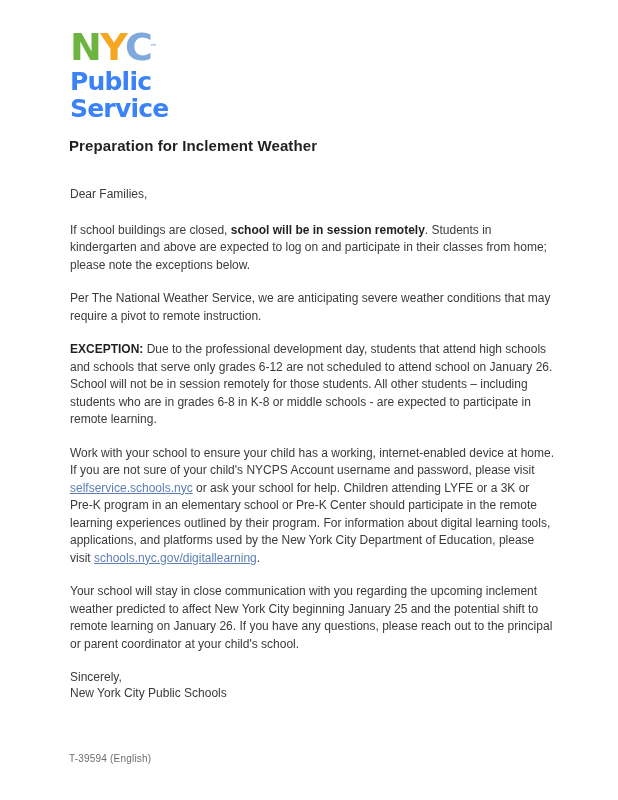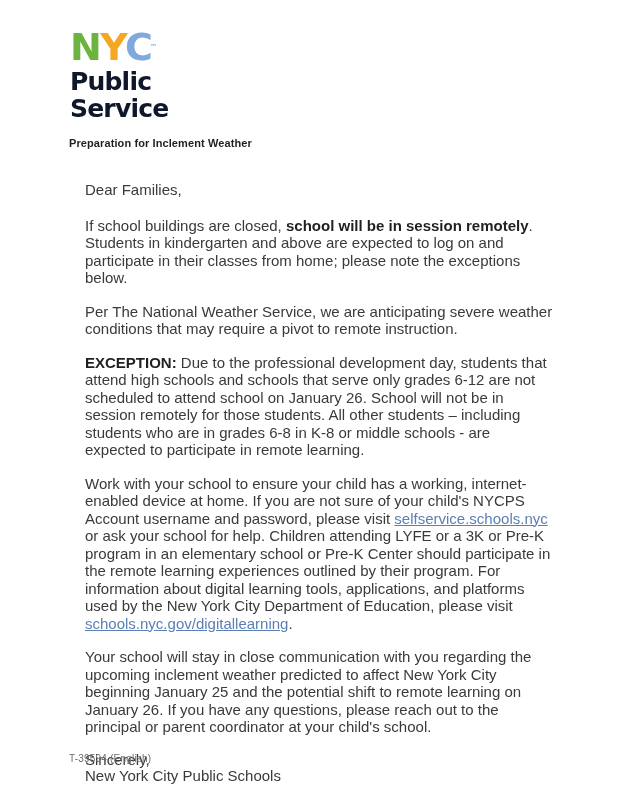--- a/index.html
+++ b/index.html
@@ -53,46 +53,46 @@
     color: #7fa9dd;
     letter-spacing: 0;
     vertical-align: super;
   }
   .logo-words {
     font-family: "DejaVu Sans", sans-serif;
     font-weight: 700;
     font-size: 25px;
     line-height: 27px;
     letter-spacing: -0.8px;
-    color: #0f172a;
+    color: #3b82f6;
     margin-top: 4px;
   }
   .logo-words span { display: block; }
 
   
   .doc {
     position: absolute;
     left: 69px;
     top: 137px;
     width: 486px;
   }
 
   .doc-title {
-    font-size: 11px;
+    font-size: 15px;
     font-weight: 700;
     color: #231f20;
     margin: 0 0 32px 0;
     letter-spacing: 0.1px;
   }
 
   p.para {
-    font-size: 15px;
+    font-size: 12px;
     line-height: 17.5px;
     color: #3a3a3c;
-    margin: 0 0 16px 16px;
+    margin: 0 0 16px 1px;
     text-align: left;
   }
   p.para.salutation { margin-bottom: 18px; }
   p.para.signoff { margin-bottom: 0; line-height: 16px; }
 
   b, strong {
     font-weight: 700;
     color: #231f20;
   }
 

